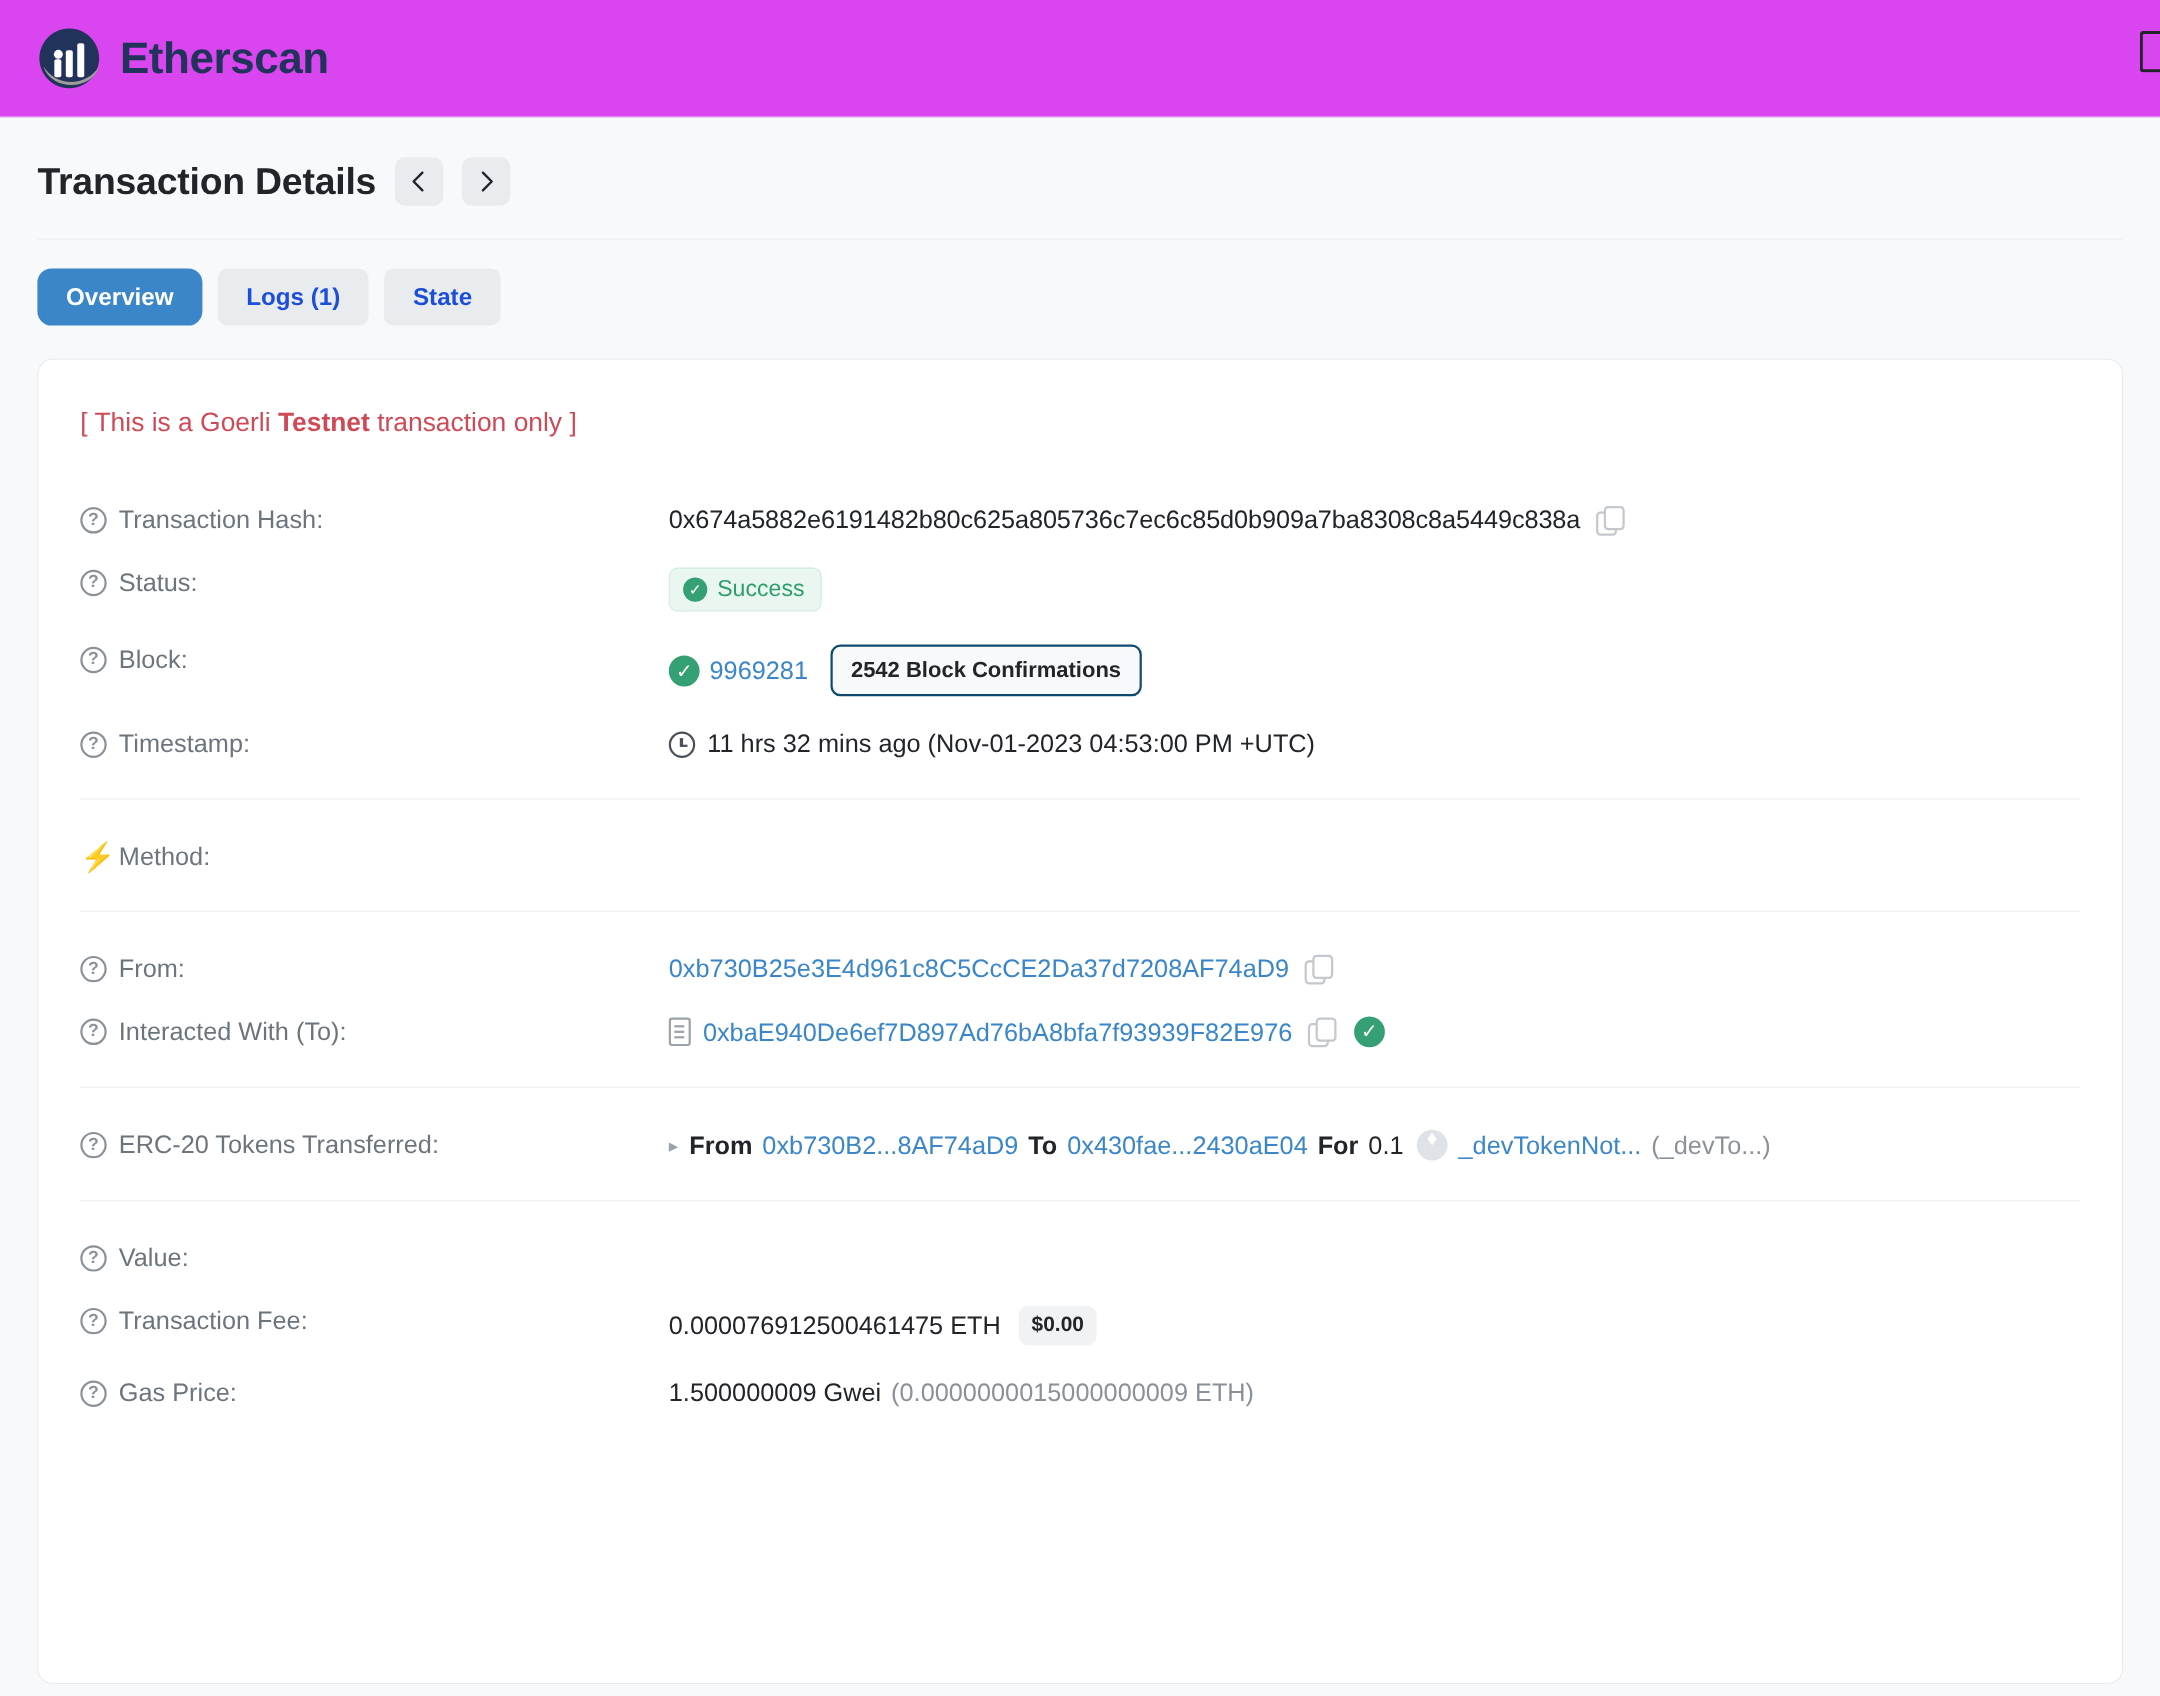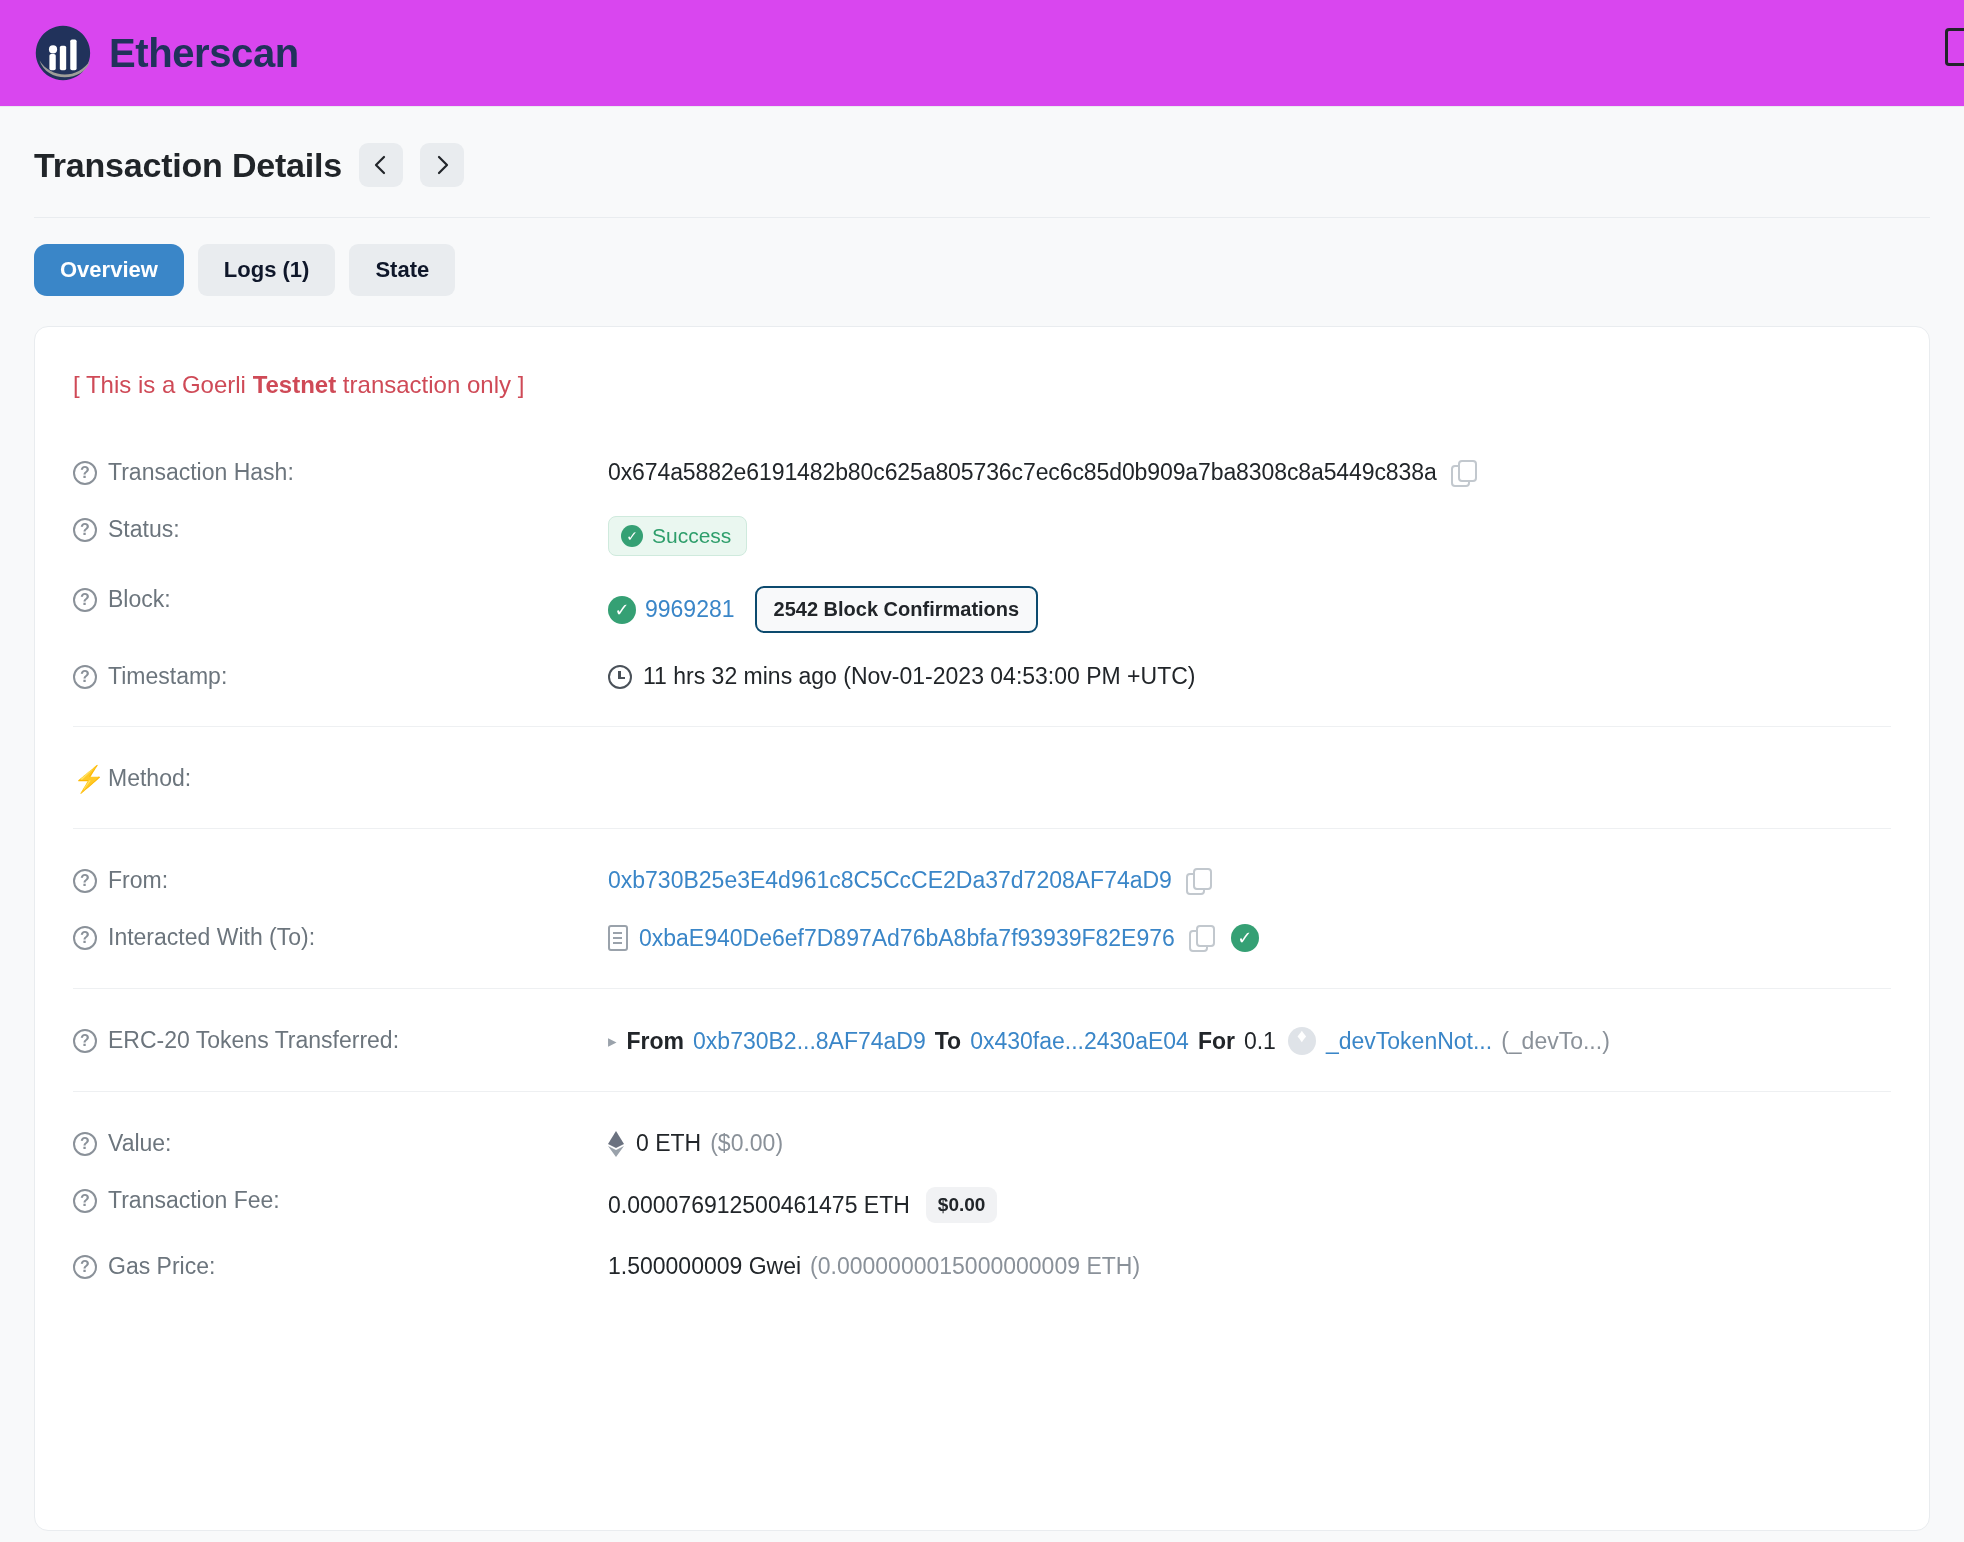--- a/index.html
+++ b/index.html
@@ -82,21 +82,21 @@
   }
   .tab {
     border: none;
     border-radius: 9px;
     font-family: "Liberation Sans", sans-serif;
     font-size: 22px;
     font-weight: 700;
     padding: 13px 26px;
     cursor: pointer;
     background: #e9ecef;
-    color: #0f172a;
+    color: #1d4ed8;
   }
   .tab.active {
     background: #3a86c8;
     color: #ffffff;
     border-radius: 13px;
   }
 
   
   .card-wrap {
     background: #f8f9fa;
@@ -478,29 +478,20 @@
       </div>
     </div>
 
     <div class="hr"></div>
 
     <div class="row">
       <div class="row-label">
         <span class="qmark">?</span>
         <span>Value:</span>
       </div>
-      <div class="row-value">
-        <svg class="eth-diamond" viewBox="0 0 16 26">
-          <polygon points="8,0 16,13 8,17 0,13" fill="#6b7280"></polygon>
-          <polygon points="8,19 16,15 8,26 0,15" fill="#9aa2ab"></polygon>
-        </svg>
-        <span>0 ETH</span>
-            <span class="sp"></span>
-        <span class="muted">($0.00)</span>
-      </div>
     </div>
 
     <div class="row">
       <div class="row-label">
         <span class="qmark">?</span>
         <span>Transaction Fee:</span>
       </div>
       <div class="row-value">
         <span>0.000076912500461475 ETH</span>
         <span class="pill grey">$0.00</span>

